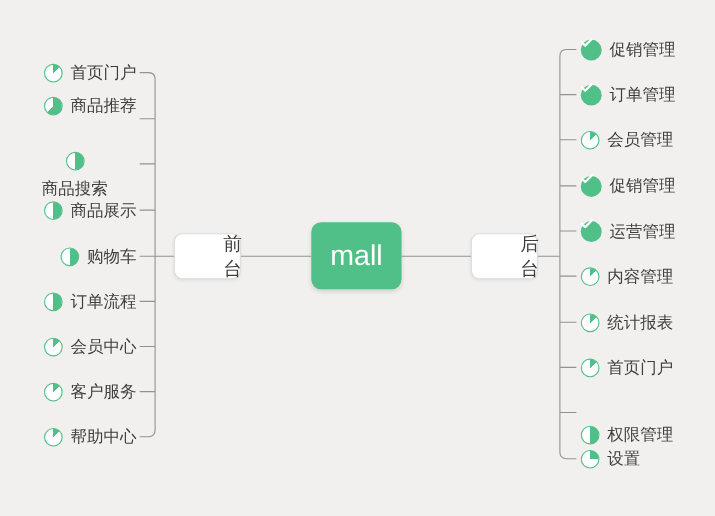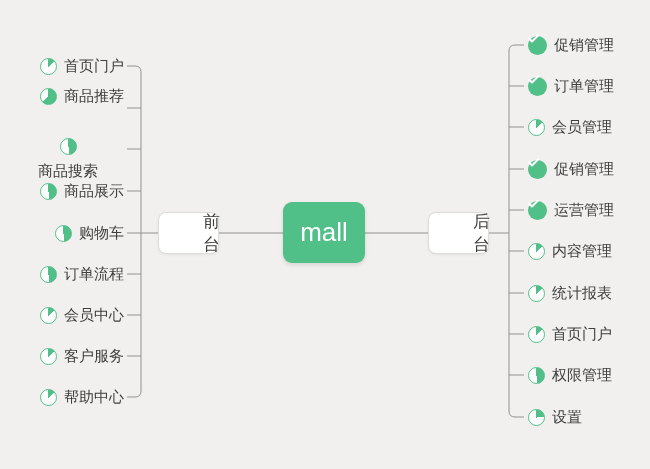--- a/index.html
+++ b/index.html
@@ -151,21 +151,21 @@
       <span>内容管理</span>
     </div>
     <div class="item-row" style="top: 282px; left: 528px;">
       <span class="pie" style="background: conic-gradient(var(--accent) 0 12.5%, #ffffff 12.5% 100%);"></span>
       <span>统计报表</span>
     </div>
     <div class="item-row" style="top: 323px; left: 528px;">
       <span class="pie" style="background: conic-gradient(var(--accent) 0 12.5%, #ffffff 12.5% 100%);"></span>
       <span>首页门户</span>
     </div>
-    <div class="item-row" style="top: 364px; left: 528px;">
+    <div class="item-row" style="top: 384px; left: 528px;">
       <span class="pie" style="background: conic-gradient(var(--accent) 0 50%, #ffffff 50% 100%);"></span>
       <span>权限管理</span>
     </div>
     <div class="item-row" style="top: 406px; left: 528px;">
       <span class="pie" style="background: conic-gradient(var(--accent) 0 25%, #ffffff 25% 100%);"></span>
       <span>设置</span>
     </div>
   </div>
 
 </body></html>

